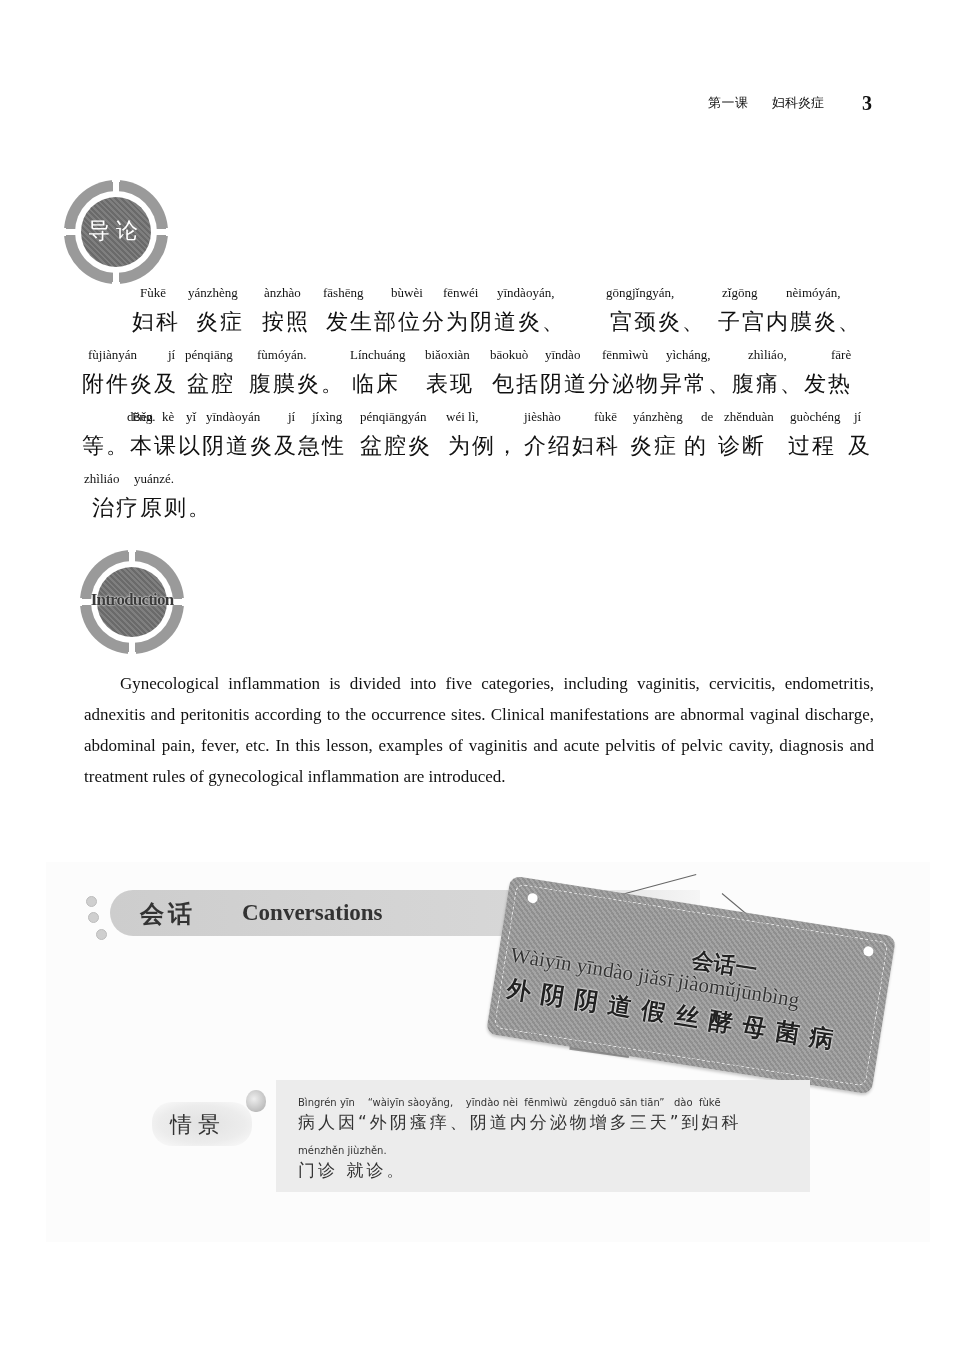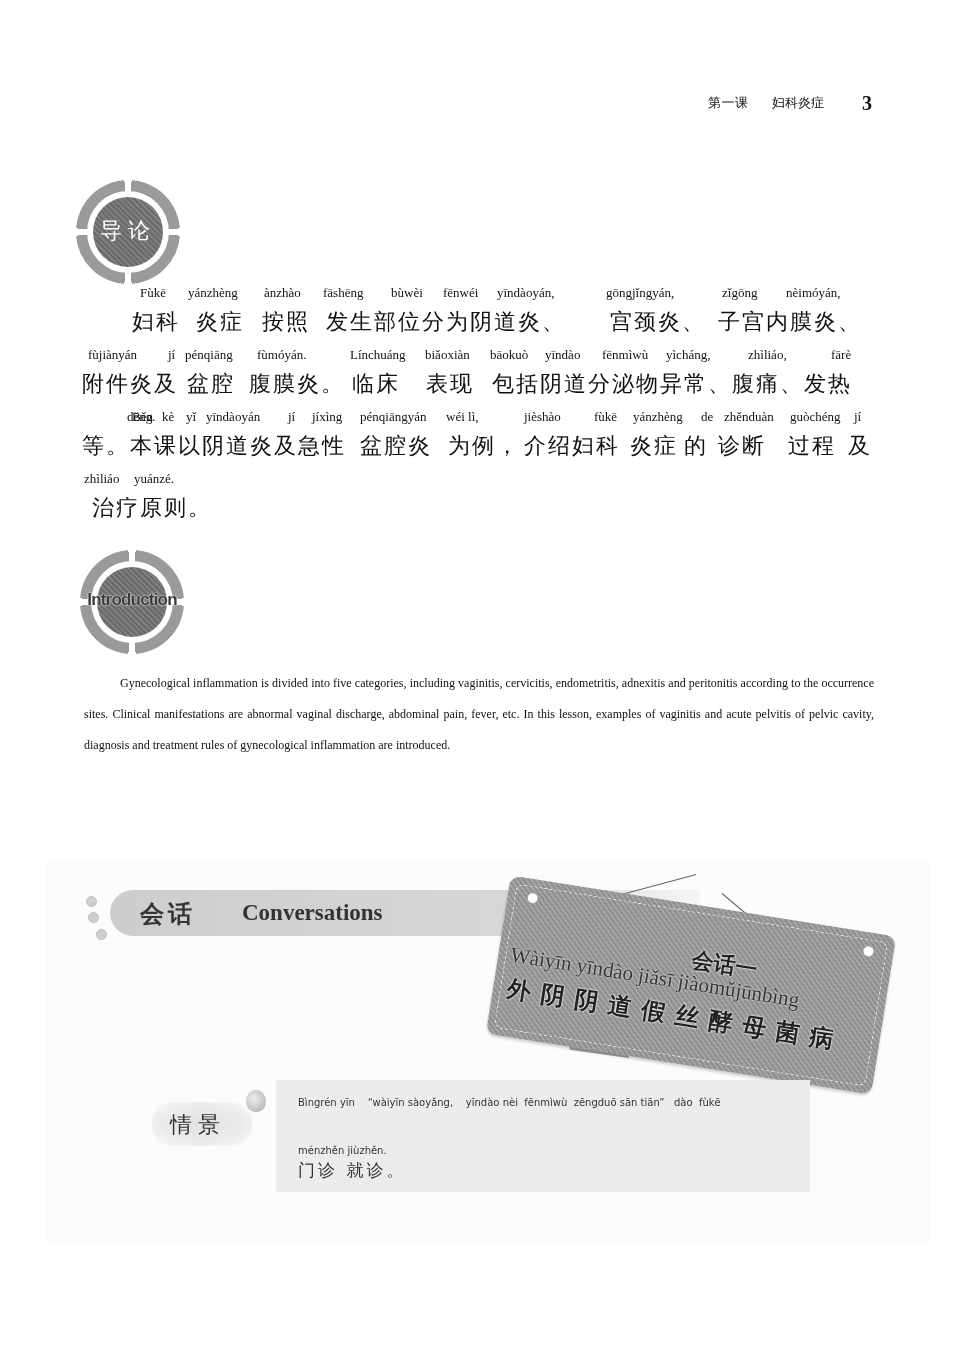--- a/index.html
+++ b/index.html
@@ -12,28 +12,28 @@
 
   .badge { position:absolute; width:104px; height:104px; border-radius:50%; }
   .badge .ring { position:absolute; inset:0; border-radius:50%;
     background:
       conic-gradient(from 0deg, #fff 0deg 4deg, #9a9a9a 4deg 86deg, #fff 86deg 94deg, #9a9a9a 94deg 176deg, #fff 176deg 184deg, #9a9a9a 184deg 266deg, #fff 266deg 274deg, #9a9a9a 274deg 356deg, #fff 356deg 360deg);
   }
   .badge .gap { position:absolute; inset:11px; border-radius:50%; background:#fff; }
   .badge .core { position:absolute; inset:17px; border-radius:50%;
     background: repeating-linear-gradient(45deg, #6a6a6a 0 2px, #7f7f7f 2px 4px); }
   .badge .label-cn { position:absolute; left:0; right:0; top:36px; text-align:center; color:#fff; font-family:"DejaVu Sans", sans-serif; font-size:22px; letter-spacing:6px; }
-  .badge .label-en { position:absolute; left:-6px; right:-6px; top:40px; text-align:center; color:#3a3a3a; font-family:Liberation Sans, sans-serif; font-size:17px; font-weight:bold; letter-spacing:-0.8px; text-shadow:0 0 2px #fff, 0 0 1px #fff; }
+  .badge .label-en { position:absolute; left:-6px; right:-6px; top:40px; text-align:center; color:#3a3a3a; font-family:Liberation Serif, serif; font-size:17px; font-weight:bold; letter-spacing:-0.8px; text-shadow:0 0 2px #fff, 0 0 1px #fff; }
 
   .zh-block { position:absolute; left:82px; width:790px; }
   .ruby-line { position:relative; height:62px; }
   .py { position:absolute; top:0; font-family:"Liberation Serif", serif; font-size:13px; white-space:nowrap; color:#111; }
   .hz { position:absolute; top:22px; font-family:"DejaVu Sans", sans-serif; font-size:22px; white-space:nowrap; letter-spacing:2px; color:#111; }
 
-  .en-para { position:absolute; left:84px; top:668px; width:790px; font-family:"Liberation Serif", serif; font-size:12px; line-height:31px; text-align:justify; color:#111; }
+  .en-para { position:absolute; left:84px; top:668px; width:790px; font-family:"Liberation Serif", serif; font-size:17px; line-height:31px; text-align:justify; color:#111; }
   .en-para .indent { display:inline-block; width:36px; }
 
   .conv-panel { position:absolute; left:46px; top:862px; width:884px; height:380px; background:#fcfcfc; }
   .conv-bar { position:absolute; left:110px; top:890px; width:590px; height:46px; border-radius:24px 0 0 24px;
     background: linear-gradient(90deg, rgba(205,205,205,1) 0%, rgba(215,215,215,1) 70%, rgba(235,235,235,0.4) 100%); }
   .conv-bar .cn { position:absolute; left:30px; top:8px; font-family:"DejaVu Serif", serif; font-size:24px; font-weight:bold; color:#333; letter-spacing:4px; }
   .conv-bar .en { position:absolute; left:132px; top:10px; font-family:"Liberation Serif", serif; font-size:23px; font-weight:bold; color:#333; }
   .dot { position:absolute; width:9px; height:9px; border-radius:50%; background:#cfcfcf; border:1px solid #bdbdbd; }
 
   .sign-wrap { position:absolute; left:496px; top:905px; width:390px; height:160px; transform:rotate(9deg); transform-origin:center; }
@@ -58,21 +58,21 @@
 </style>
 </head>
 <body>
 
 <div class="header">
   <span class="chap">第一课</span>
   <span class="title">妇科炎症</span>
   <span class="pnum">3</span>
 </div>
 
-<div class="badge" style="left:76px; top:180px;">
+<div class="badge" style="left:64px; top:180px;">
   <div class="ring"></div>
   <div class="gap"></div>
   <div class="core"></div>
   <div class="label-cn">导论</div>
 </div>
 
 <div class="zh-block" id="zh-block" style="top:285px;">
     <div class="ruby-line">
       <span class="py" style="left: 58px;">Fùkē</span>
       <span class="py" style="left: 106px;">yánzhèng</span>
@@ -181,15 +181,16 @@
     <div class="name">外阴阴道假丝酵母菌病</div>
   </div>
 </div>
 
 <div class="scene-label">
   <span>情景</span>
 </div>
 <div class="scene-icon"></div>
 <div class="scene-box">
   <div class="py" style="left:22px; top:17px; white-space:pre;">Bìngrén yīn    “wàiyīn sàoyǎng,    yīndào nèi  fēnmìwù  zēngduō sān tiān”   dào  fùkē</div>
+  <div class="hz" style="left:22px; top:31px;">病人因“外阴瘙痒、阴道内分泌物增多三天”到妇科</div>
   <div class="py" style="left:22px; top:65px;">ménzhěn  jiùzhěn.</div>
   <div class="hz" style="left:22px; top:79px;">门诊 就诊。</div>
 </div>
 
 </body></html>

